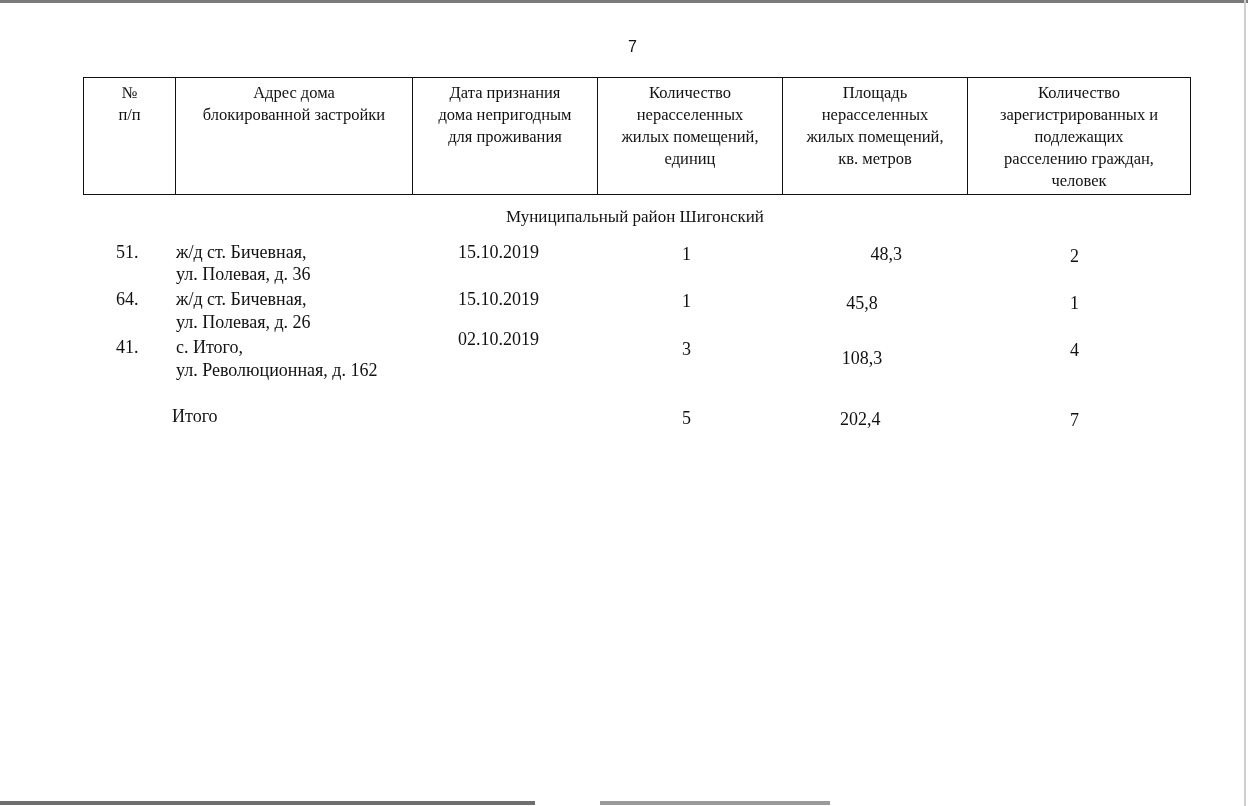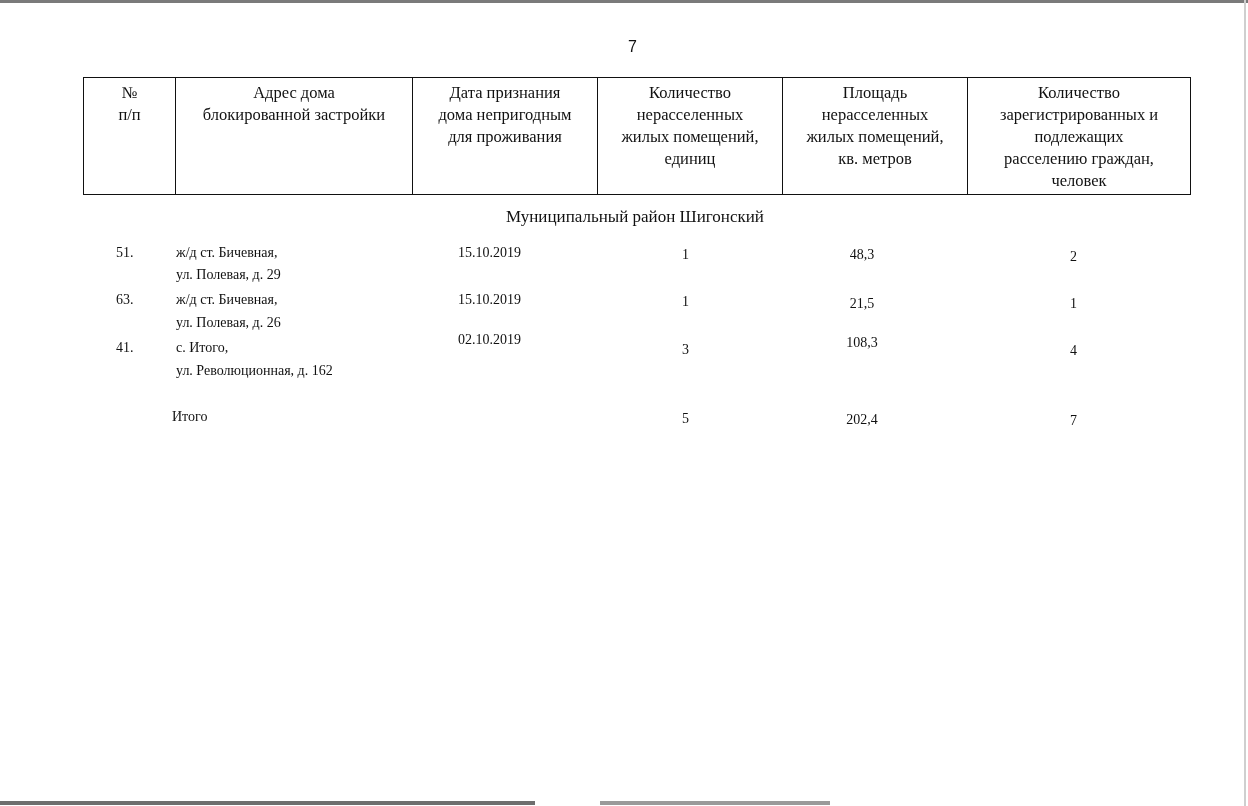--- a/index.html
+++ b/index.html
@@ -12,21 +12,21 @@
     .scan-bottom-2 { position: absolute; left: 600px; top: 801px; width: 230px; height: 4px; background: #9a9a9a; }
     .scan-right { position: absolute; left: 1244px; top: 0; width: 2px; height: 806px; background: #cfcfcf; }
     .page-number { position: absolute; left: 628px; top: 38px; font-size: 16px; font-family: "Liberation Sans", sans-serif; }
     table.header-table {
       position: absolute; left: 83px; top: 77px; border-collapse: collapse; font-size: 16.5px; line-height: 22px;
     }
     table.header-table th {
       border: 1.5px solid #111; font-weight: normal; text-align: center; vertical-align: top; padding: 4px 2px 2px 2px; height: 110px;
     }
     .section-title { position: absolute; left: 0; width: 1270px; top: 207px; text-align: center; font-size: 17px; }
-    .cell { position: absolute; font-size: 14px; line-height: 21px; white-space: nowrap; font-family: Liberation Serif, serif; }
+    .cell { position: absolute; font-size: 18px; line-height: 21px; white-space: nowrap; font-family: Liberation Serif, serif; }
   </style>
 </head>
 <body>
 
 <div class="scan-top"></div>
 <div class="scan-right"></div>
 <div class="scan-bottom-1"></div>
 <div class="scan-bottom-2"></div>
 
 <div class="page-number">7</div>
@@ -55,38 +55,38 @@
 расселению граждан,
 человек</span></th>
   </tr>
 </tbody>
   </table>
 
 <div class="section-title">Муниципальный район Шигонский</div>
 
 <div class="cell" style="left:116px; top:242px">51.</div>
 <div class="cell" style="left:176px; top:242px">ж/д ст. Бичевная,</div>
-<div class="cell" style="left:176px; top:264px">ул. Полевая, д. 29</div>
+<div class="cell" style="left:176px; top:264px">ул. Полевая, д. 36</div>
 <div class="cell" style="left:458px; top:242px">15.10.2019</div>
 <div class="cell" style="left:682px; top:244px">1</div>
-<div class="cell" style="left:822px; top:244px; width:80px; text-align:center">48,3</div>
+<div class="cell" style="left:822px; top:244px; width:80px; text-align:right">48,3</div>
 <div class="cell" style="left:1070px; top:246px">2</div>
 
-<div class="cell" style="left:116px; top:289px">63.</div>
+<div class="cell" style="left:116px; top:289px">64.</div>
 <div class="cell" style="left:176px; top:289px">ж/д ст. Бичевная,</div>
 <div class="cell" style="left:176px; top:312px">ул. Полевая, д. 26</div>
 <div class="cell" style="left:458px; top:289px">15.10.2019</div>
 <div class="cell" style="left:682px; top:291px">1</div>
-<div class="cell" style="left:822px; top:293px; width:80px; text-align:center">21,5</div>
+<div class="cell" style="left:822px; top:293px; width:80px; text-align:center">45,8</div>
 <div class="cell" style="left:1070px; top:293px">1</div>
 
 <div class="cell" style="left:116px; top:337px">41.</div>
 <div class="cell" style="left:176px; top:337px">с. Итого,</div>
 <div class="cell" style="left:176px; top:360px">ул. Революционная, д. 162</div>
 <div class="cell" style="left:458px; top:329px">02.10.2019</div>
 <div class="cell" style="left:682px; top:339px">3</div>
-<div class="cell" style="left:822px; top:332px; width:80px; text-align:center">108,3</div>
+<div class="cell" style="left:822px; top:348px; width:80px; text-align:center">108,3</div>
 <div class="cell" style="left:1070px; top:340px">4</div>
 
 <div class="cell" style="left:172px; top:406px">Итого</div>
 <div class="cell" style="left:682px; top:408px">5</div>
-<div class="cell" style="left:822px; top:409px; width:80px; text-align:center">202,4</div>
+<div class="cell" style="left:840px; top:409px; width:80px; ">202,4</div>
 <div class="cell" style="left:1070px; top:410px">7</div>
 
 </body></html>

